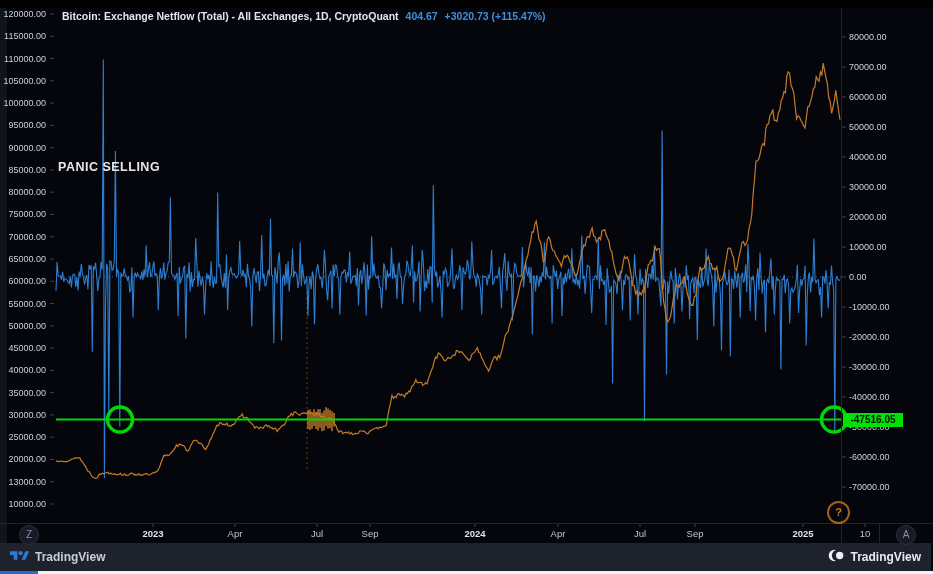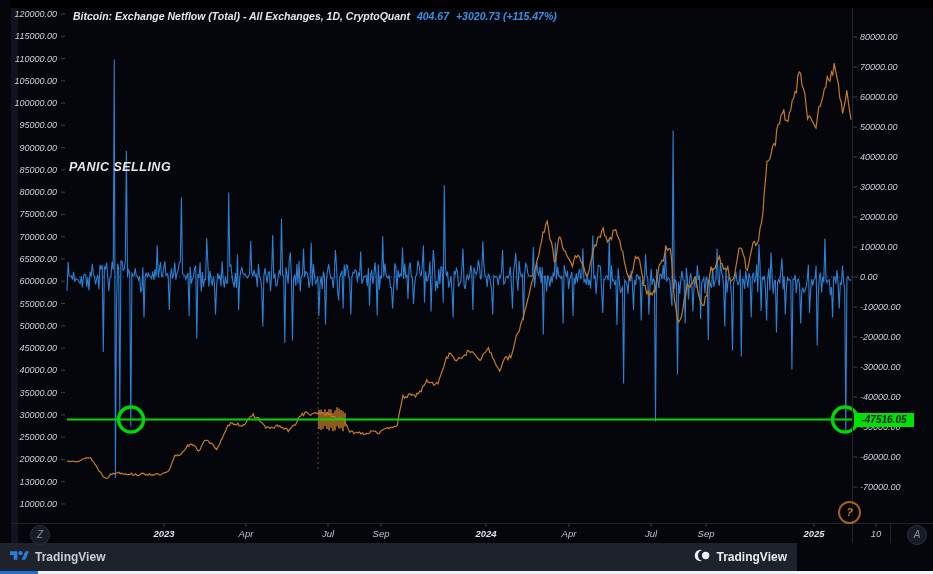--- a/index.html
+++ b/index.html
@@ -1,18 +1,18 @@
 <!DOCTYPE html>
 <html><head>
 <meta charset="utf-8">
 <style>
   html,body{margin:0;padding:0;background:#000;}
   .stage{position:relative;width:933px;height:574px;background:#04060c;overflow:hidden;
          font-family:"Liberation Sans",sans-serif;-webkit-font-smoothing:antialiased;}
-  .chart-region{position:absolute;left:11px;top:0;width:809px;height:543px;font-style:italic;}
+  .chart-region{position:absolute;left:0;top:0;width:809px;height:543px;}
   .left-edge{position:absolute;left:0;top:0;width:7px;height:543px;background:#10141d;}
   .top-edge{position:absolute;left:0;top:0;width:933px;height:8px;background:#000;}
   #plot-svg{position:absolute;left:0;top:0;}
   .y-label{position:absolute;transform:translateY(-50%);font-size:9px;color:#ccd1db;white-space:nowrap;}
   .y-left{left:0;width:46px;text-align:right;}
   .y-right{left:849px;text-align:left;}
   .x-label{position:absolute;top:528px;transform:translateX(-50%);font-size:9.5px;color:#bfc5d0;}
   .x-label.major{font-weight:bold;color:#dfe3ea;}
   .legend{position:absolute;left:62px;top:9px;font-size:10.5px;font-weight:bold;line-height:14px;white-space:nowrap;}
   .legend-row span{margin-right:4px;}
@@ -24,21 +24,21 @@
   .price-badge{position:absolute;left:843px;width:60px;height:14px;background:#00e205;color:#021400;
                font-size:10px;font-weight:bold;line-height:14px;text-align:center;z-index:5;}
   .question-badge{position:absolute;left:827px;top:501px;width:19px;height:19px;border-radius:50%;
                   border:2px solid #a85f17;color:#d07a1f;font-size:11px;font-weight:bold;
                   text-align:center;line-height:18px;z-index:6;background:rgba(0,0,0,.25);}
   .round-btn{position:absolute;width:18px;height:18px;border-radius:50%;background:#161b25;
              border:1px solid #2b313d;color:#8a919e;font-size:10px;text-align:center;
              line-height:17px;z-index:6;}
   .z-btn{left:19px;top:525px;}
   .a-btn{left:896px;top:525px;}
-  .footer{position:absolute;left:0;top:543px;width:797px;height:28px;background:#1e222d;
+  .footer{position:absolute;left:0;top:543px;width:931px;height:28px;background:#1e222d;
           display:flex;align-items:center;justify-content:space-between;padding:0 10px;box-sizing:border-box;}
   .brand{display:flex;align-items:center;gap:6px;}
   .brand-text{font-size:12px;font-weight:bold;color:#c8cdd8;}
   .brand-text.cq{color:#e9ebef;font-weight:bold;}
   .bottom-strip{position:absolute;left:0;top:571px;width:933px;height:3px;background:#f2f3f5;}
   .bottom-strip .blue-bit{position:absolute;left:0;top:0;width:38px;height:3px;background:#1f6fd0;}
   .sep-v{position:absolute;width:1px;background:#1f242e;}
   .sep-h{position:absolute;height:1px;background:#1f242e;}
 </style>
 </head>

